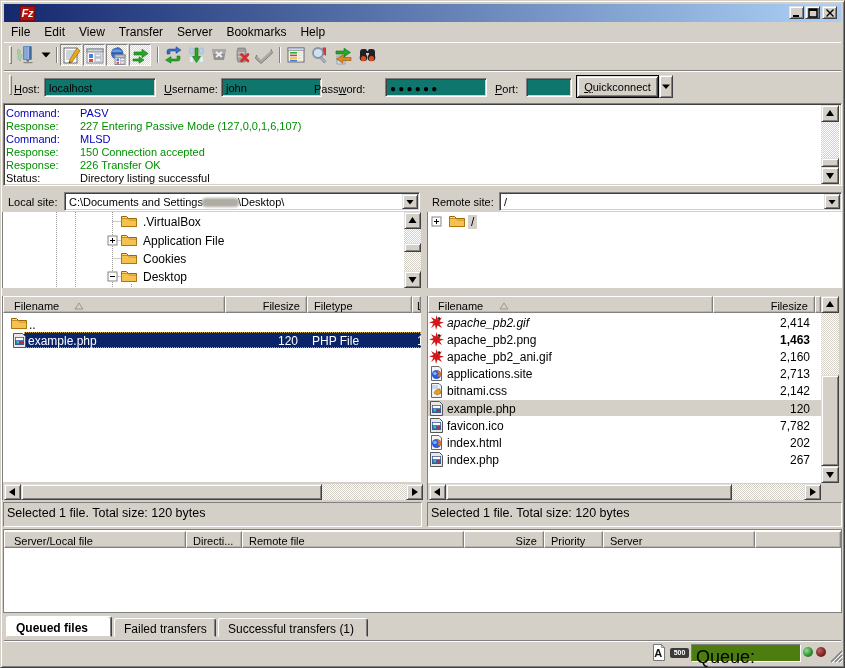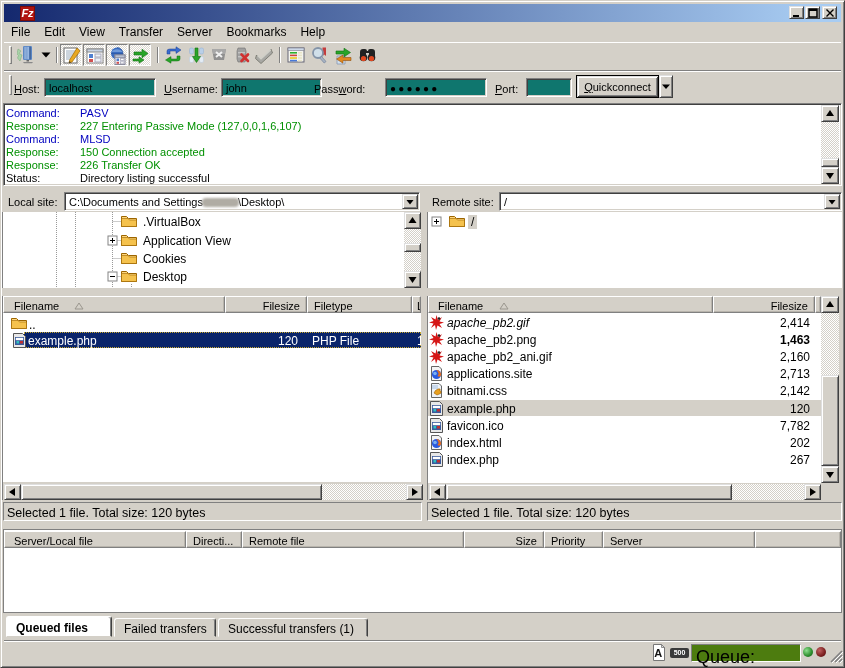--- a/index.html
+++ b/index.html
@@ -59,21 +59,21 @@
 .sb-thumb { position:absolute; background:#d4d0c8; border:1px solid; border-color:#dfdfdf #404040 #404040 #dfdfdf; box-shadow: inset 1px 1px 0 #fff, inset -1px -1px 0 #808080; }
 
 .combo { position:absolute; height:19px; background:#fff; border:1px solid; border-color:#808080 #fff #fff #808080; box-shadow: inset 1px 1px 0 #404040, inset -1px -1px 0 #d4d0c8; font-size:11px; padding:3px 0 0 4px; }
 .combobtn { position:absolute; width:16px; height:15px; background:#d4d0c8; border:1px solid; border-color:#dfdfdf #404040 #404040 #dfdfdf; box-shadow: inset 1px 1px 0 #fff, inset -1px -1px 0 #808080; }
 .blur { display:inline-block; width:37px; height:9px; background:#b0aca4; border-radius:4px; filter:blur(1.2px); vertical-align:-1px; margin:0 -1px; }
 
 .whitebox { position:absolute; background:#fff; }
 .treerow { position:absolute; font-size:12px; }
 .hdrsec { position:absolute; top:0; height:17px; background:#d4d0c8; border:1px solid; border-color:#fff #808080 #808080 #fff; box-shadow: inset -1px -1px 0 #b8b4ac; font-size:11px; padding-top:3px; }
 .cell { position:absolute; font-size:12px; white-space:pre; }
-.statusline { position:absolute; height:19px; background:#d4d0c8; border:1px solid; border-color:#808080 #fff #fff #808080; font-size:12.5px; padding:3px 0 0 3px; }
+.statusline { position:absolute; height:25px; background:#d4d0c8; border:1px solid; border-color:#808080 #fff #fff #808080; font-size:12.5px; padding:3px 0 0 3px; }
 
 .tab { position:absolute; background:#d4d0c8; border:1px solid; border-color:#fff #404040 #d4d0c8 #fff; border-radius:3px 3px 0 0; box-shadow: inset -1px 0 0 #808080; font-size:12px; text-align:left; padding-left:9px; }
 
 .led { position:absolute; width:10px; height:10px; border-radius:50%; }
 </style>
 </head>
 <body>
 <div class="frame"></div>
 
 <div id="titlebar" class="abs">
@@ -314,21 +314,21 @@
     </svg>
   <svg class="abs" style="left:118px; top:39px;" width="16" height="13" viewBox="0 0 16 13">
       <path d="M0.5 2.5 L5.5 2.5 L7.5 4.5 L15.5 4.5 L15.5 12.5 L0.5 12.5 Z" fill="#ffd77e" stroke="#9c6500"></path>
       <path d="M0.5 4.5 L7 4.5 L8.5 6 L15.5 6 L15.5 12.5 L0.5 12.5 Z" fill="#f5c24d" stroke="#9c6500" stroke-width="0.6"></path>
     </svg>
   <svg class="abs" style="left:118px; top:57px;" width="16" height="13" viewBox="0 0 16 13">
       <path d="M0.5 2.5 L5.5 2.5 L7.5 4.5 L15.5 4.5 L15.5 12.5 L0.5 12.5 Z" fill="#ffd77e" stroke="#9c6500"></path>
       <path d="M0.5 4.5 L7 4.5 L8.5 6 L15.5 6 L15.5 12.5 L0.5 12.5 Z" fill="#f5c24d" stroke="#9c6500" stroke-width="0.6"></path>
     </svg>
   <div class="treerow" style="left:140px; top:3px;">.VirtualBox</div>
-  <div class="treerow" style="left:140px; top:22px;">Application View</div>
+  <div class="treerow" style="left:140px; top:22px;">Application File</div>
   <div class="treerow" style="left:140px; top:40px;">Cookies</div>
   <div class="treerow" style="left:140px; top:58px;">Desktop</div>
 </div>
 
 <div class="sb-btn" style="left:404px; top:212px; width:17px; height:17px;">
     <svg width="15" height="15">
       <path d="M7.5 4 L11.5 10 L3.5 10 Z" fill="#000"></path>
     </svg>
   </div>
 <div class="sb-trough" style="left:404px; top:229px; width:17px; height:14px;"></div>

